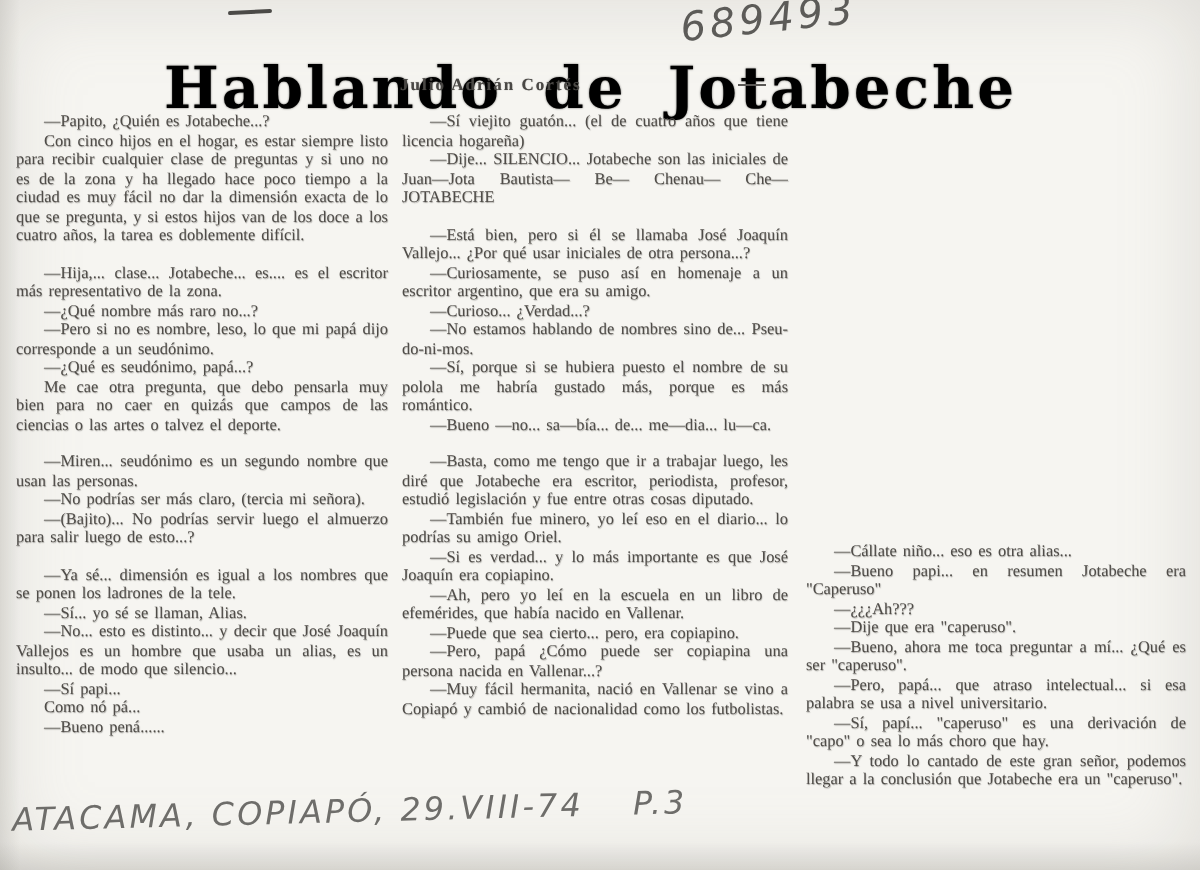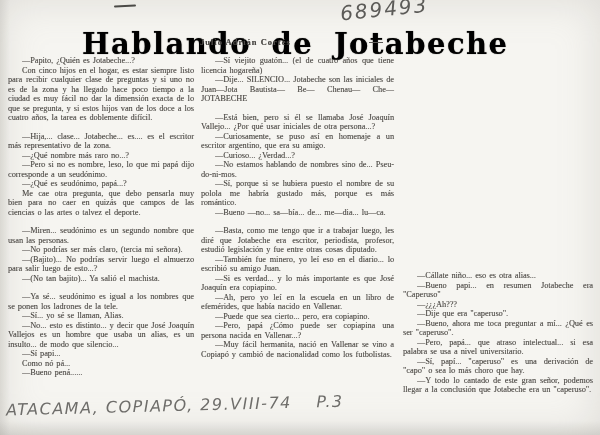--- a/index.html
+++ b/index.html
@@ -96,40 +96,39 @@
       <p class="para">—Papito, ¿Quién es Jotabeche...?</p>
       <p class="para">Con cinco hijos en el hogar, es estar siempre listo para recibir cualquier clase de preguntas y si uno no es de la zona y ha llegado hace poco tiempo a la ciudad es muy fácil no dar la dimensión exacta de lo que se pregunta, y si estos hijos van de los doce a los cuatro años, la tarea es doblemente difícil.</p>
       <p class="para gap">—Hija,... clase... Jotabeche... es.... es el escritor más representativo de la zona.</p>
       <p class="para">—¿Qué nombre más raro no...?</p>
       <p class="para">—Pero si no es nombre, leso, lo que mi papá dijo corresponde a un seudónimo.</p>
       <p class="para">—¿Qué es seudónimo, papá...?</p>
       <p class="para">Me cae otra pregunta, que debo pensarla muy bien para no caer en quizás que campos de las ciencias o las artes o talvez el deporte.</p>
       <p class="para gap">—Miren... seudónimo es un segundo nombre que usan las personas.</p>
       <p class="para">—No podrías ser más claro, (tercia mi señora).</p>
       <p class="para">—(Bajito)... No podrías servir luego el almuerzo para salir luego de esto...?</p>
-      <p class="para">—(No tan bajito)... Ya salió el machista.</p>
-      <p class="para gap">—Ya sé... seudónimo es igual a los nombres que se ponen los ladrones de la tele.</p>
+      <p class="para gap">—Ya sé... dimensión es igual a los nombres que se ponen los ladrones de la tele.</p>
       <p class="para">—Sí... yo sé se llaman, Alias.</p>
       <p class="para">—No... esto es distinto... y decir que José Joaquín Vallejos es un hombre que usaba un alias, es un insulto... de modo que silencio...</p>
       <p class="para">—Sí papi...</p>
       <p class="para">Como nó pá...</p>
       <p class="para">—Bueno pená......</p>
     </div>
 
   <div class="col" id="col2">
       <p class="para">—Sí viejito guatón... (el de cuatro años que tiene licencia hogareña)</p>
       <p class="para">—Dije... SILENCIO... Jotabeche son las iniciales de Juan—Jota Bautista— Be— Chenau— Che— JOTABECHE</p>
       <p class="para gap">—Está bien, pero si él se llamaba José Joaquín Vallejo... ¿Por qué usar iniciales de otra persona...?</p>
       <p class="para">—Curiosamente, se puso así en homenaje a un escritor argentino, que era su amigo.</p>
       <p class="para">—Curioso... ¿Verdad...?</p>
       <p class="para">—No estamos hablando de nombres sino de... Pseu-do-ni-mos.</p>
       <p class="para">—Sí, porque si se hubiera puesto el nombre de su polola me habría gustado más, porque es más romántico.</p>
       <p class="para">—Bueno —no... sa—bía... de... me—dia... lu—ca.</p>
       <p class="para gap">—Basta, como me tengo que ir a trabajar luego, les diré que Jotabeche era escritor, periodista, profesor, estudió legislación y fue entre otras cosas diputado.</p>
-      <p class="para">—También fue minero, yo leí eso en el diario... lo escribió su amigo Juan.</p>
+      <p class="para">—También fue minero, yo leí eso en el diario... lo podrías su amigo Oriel.</p>
       <p class="para">—Si es verdad... y lo más importante es que José Joaquín era copiapino.</p>
       <p class="para">—Ah, pero yo leí en la escuela en un libro de efemérides, que había nacido en Vallenar.</p>
       <p class="para">—Puede que sea cierto... pero, era copiapino.</p>
       <p class="para">—Pero, papá ¿Cómo puede ser copiapina una persona nacida en Vallenar...?</p>
       <p class="para">—Muy fácil hermanita, nació en Vallenar se vino a Copiapó y cambió de nacionalidad como los futbolistas.</p>
     </div>
 
   <div class="col" id="col3">
       <p class="para">—Cállate niño... eso es otra alias...</p>
       <p class="para">—Bueno papi... en resumen Jotabeche era "Caperuso"</p>

